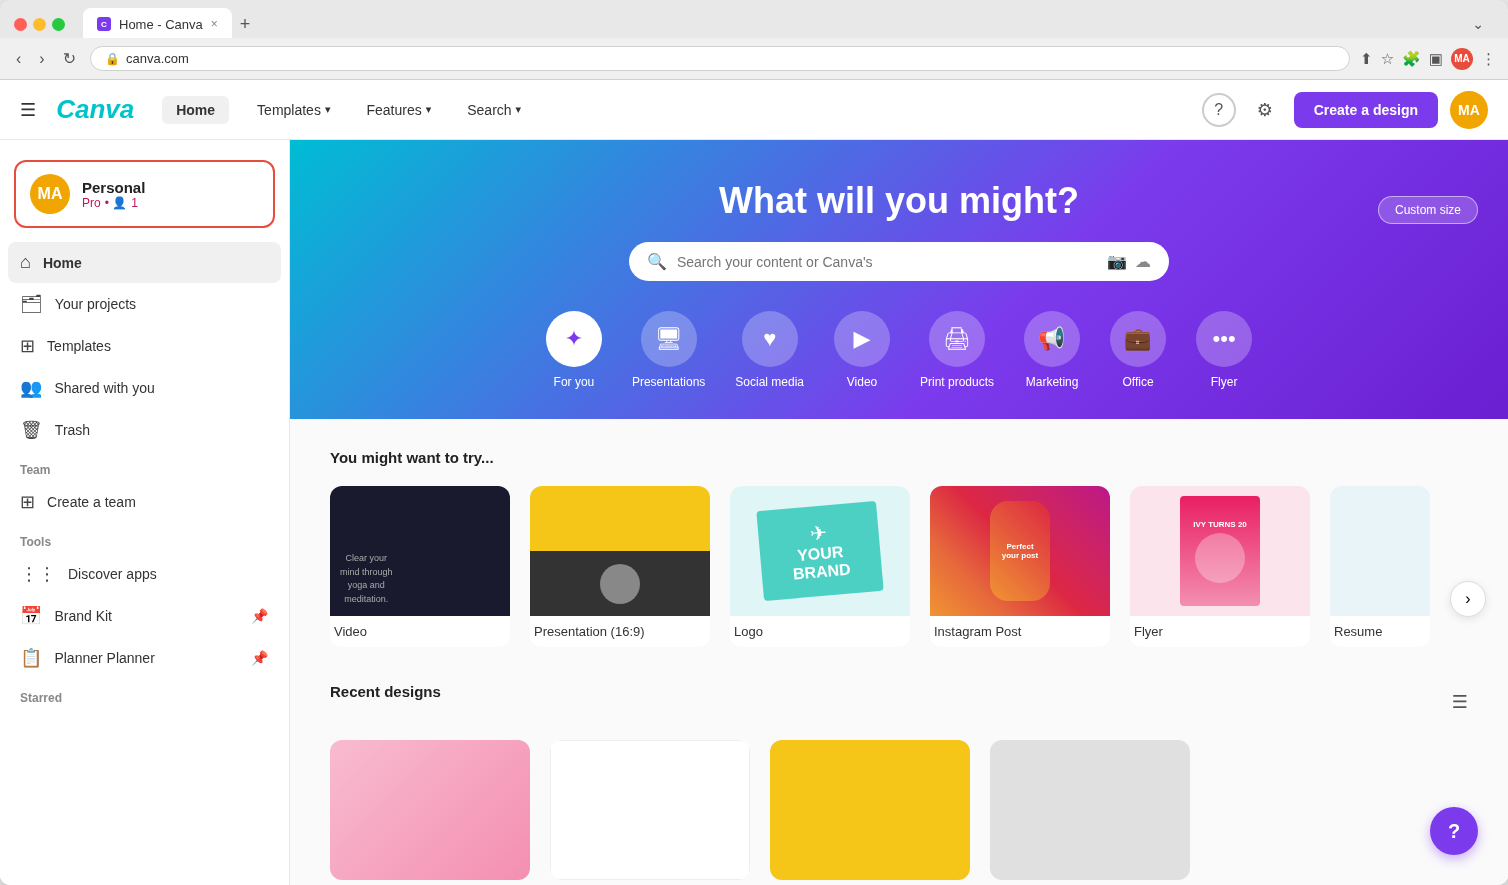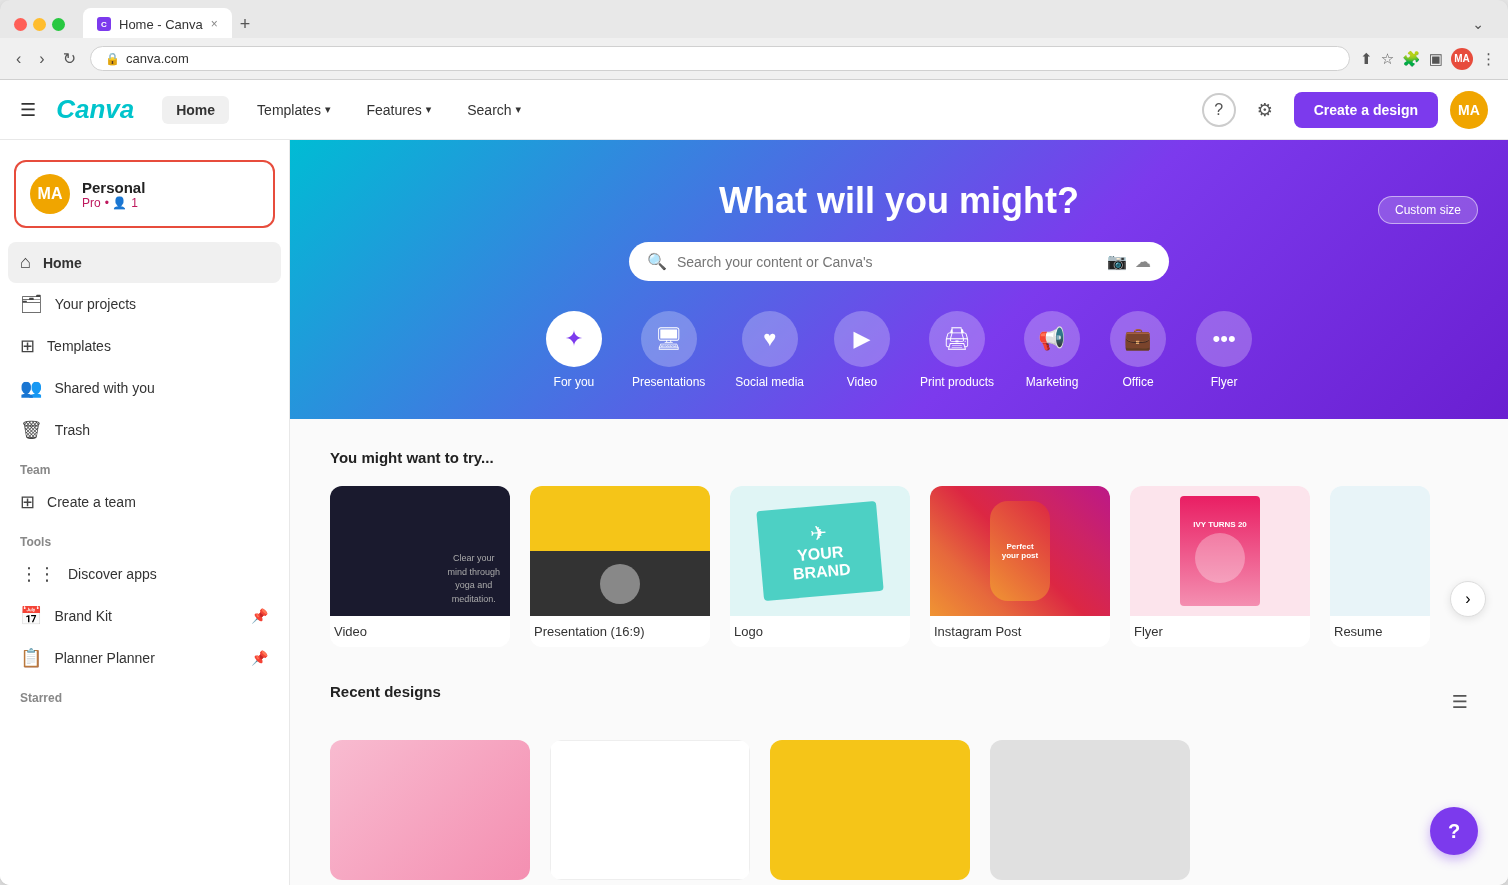--- a/index.html
+++ b/index.html
@@ -394,21 +394,21 @@
       background: white;
       border-radius: 12px;
       overflow: hidden;
       cursor: pointer;
       flex: 0 0 180px;
     }
     .card-thumb {
       width: 180px;
       height: 130px;
       background: #ddd;
-      display: flex; align-items: flex-end; justify-content: center;
+      display: flex; align-items: flex-start; justify-content: center;
       font-size: 12px; color: #999;
       overflow: hidden;
       position: relative;
     }
     .card-label {
       padding: 8px 4px;
       font-size: 13px;
       color: #333;
       font-weight: 500;
     }

